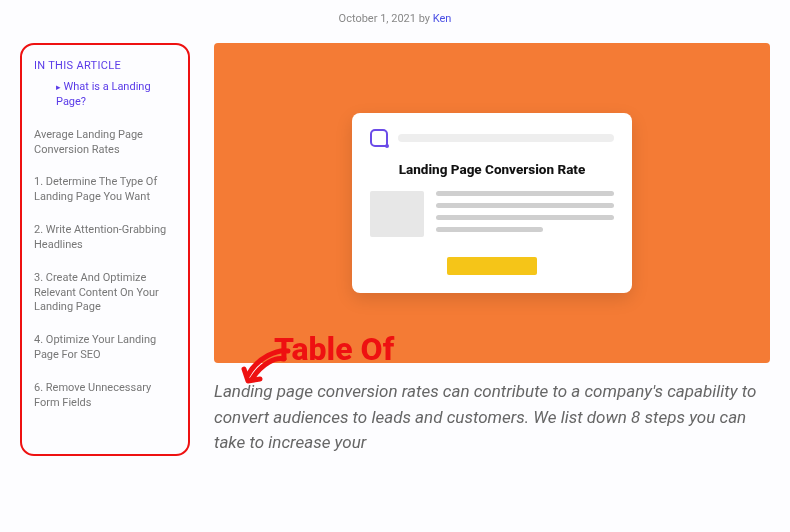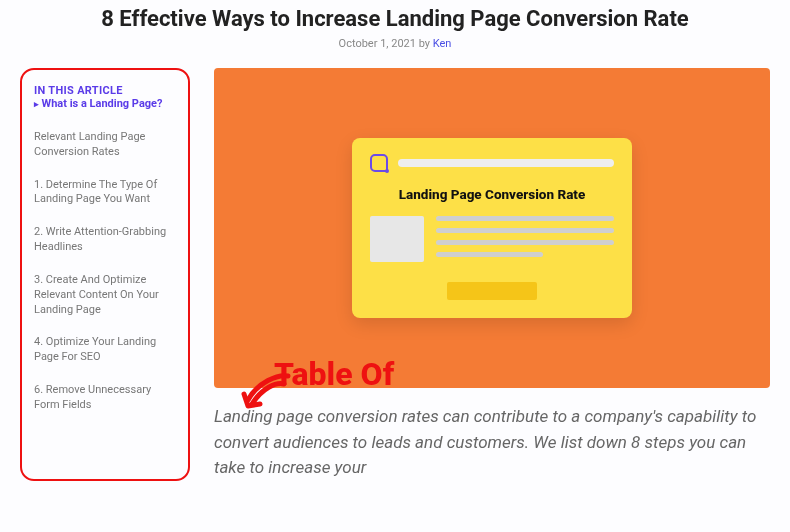--- a/index.html
+++ b/index.html
@@ -20,42 +20,42 @@
   }
   .meta .author { color: #4a4fe4; font-weight: 400; }
   .content-row { display: flex; padding: 18px 20px 0; gap: 24px; }
   
   .toc {
     width: 170px; flex-shrink: 0;
     border: 2.5px solid #e11; border-radius: 14px;
     padding: 14px 10px 14px 12px;
   }
   .toc-title {
-    color: #5a3be8; font-size: 11px; font-weight: 700; letter-spacing: .3px;
-    margin-bottom: 0;
+    color: #5a3be8; font-size: 11px; font-weight: 400; letter-spacing: .3px;
+    margin-bottom: 8px;
   }
   .toc-item {
     display: block; font-size: 11px; color: #777; line-height: 1.35;
     margin-bottom: 18px; cursor: pointer;
   }
-  .toc-item.active { color: #5a3be8; font-weight: 700; }
+  .toc-item.active { color: #5a3be8; font-weight: 400; margin-left: 22px; }
   .toc-item.active::before {
     content: "▸"; font-size: 9px; margin-right: 3px;
   }
   
   .main { flex: 1; position: relative; }
   .hero {
     background: #f47b35;
     border-radius: 4px;
     height: 320px;
     display: flex; align-items: center; justify-content: center;
     position: relative;
   }
   .card {
-    background: #fde047; border-radius: 8px;
+    background: #ffffff; border-radius: 8px;
     width: 280px; padding: 16px 18px 18px;
     box-shadow: 0 6px 18px rgba(0,0,0,.12);
   }
   .card-top { display: flex; align-items: center; gap: 10px; margin-bottom: 14px; }
   .card-logo {
     width: 18px; height: 18px; border: 2.5px solid #6b4be8;
     border-radius: 5px; border-bottom-right-radius: 0;
     position: relative;
   }
   .card-logo::after {
@@ -91,33 +91,32 @@
   }
   .intro {
     font-style: italic; color: #666; font-size: 17px; line-height: 1.5;
     margin-top: 16px;
   }
 </style>
 </head>
 <body>
 
 <div class="header">
-  <h1 class="title">8 Effective Ways to Increase Landing Page Conversion Rate</h1>
   <div class="meta">
     <span>October 1, 2021</span>
     <span>by</span>
     <a class="author">Ken</a>
   </div>
 </div>
 
 <div class="content-row">
   <nav class="toc">
     <div class="toc-title">IN THIS ARTICLE</div>
     <a class="toc-item active">What is a Landing Page?</a>
-    <a class="toc-item">Relevant Landing Page Conversion Rates</a>
+    <a class="toc-item">Average Landing Page Conversion Rates</a>
     <a class="toc-item">1. Determine The Type Of Landing Page You Want</a>
     <a class="toc-item">2. Write Attention-Grabbing Headlines</a>
     <a class="toc-item">3. Create And Optimize Relevant Content On Your Landing Page</a>
     <a class="toc-item">4. Optimize Your Landing Page For SEO</a>
     <a class="toc-item">6. Remove Unnecessary Form Fields</a>
   </nav>
 
   <div class="main">
     <div class="hero">
       <div class="card">

